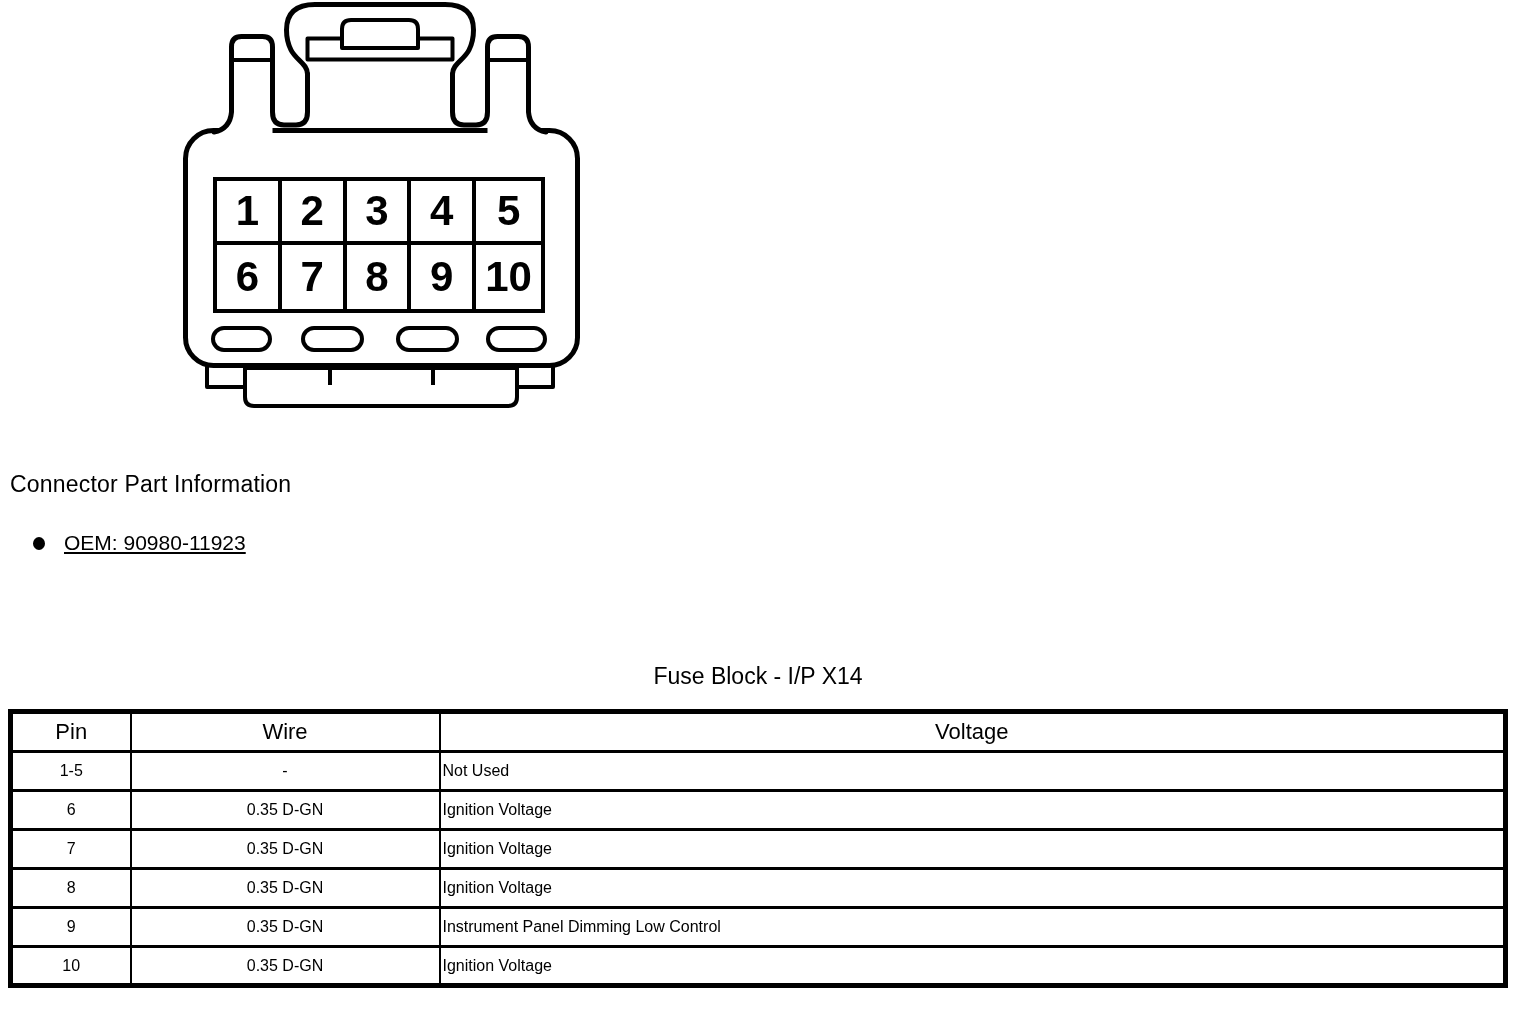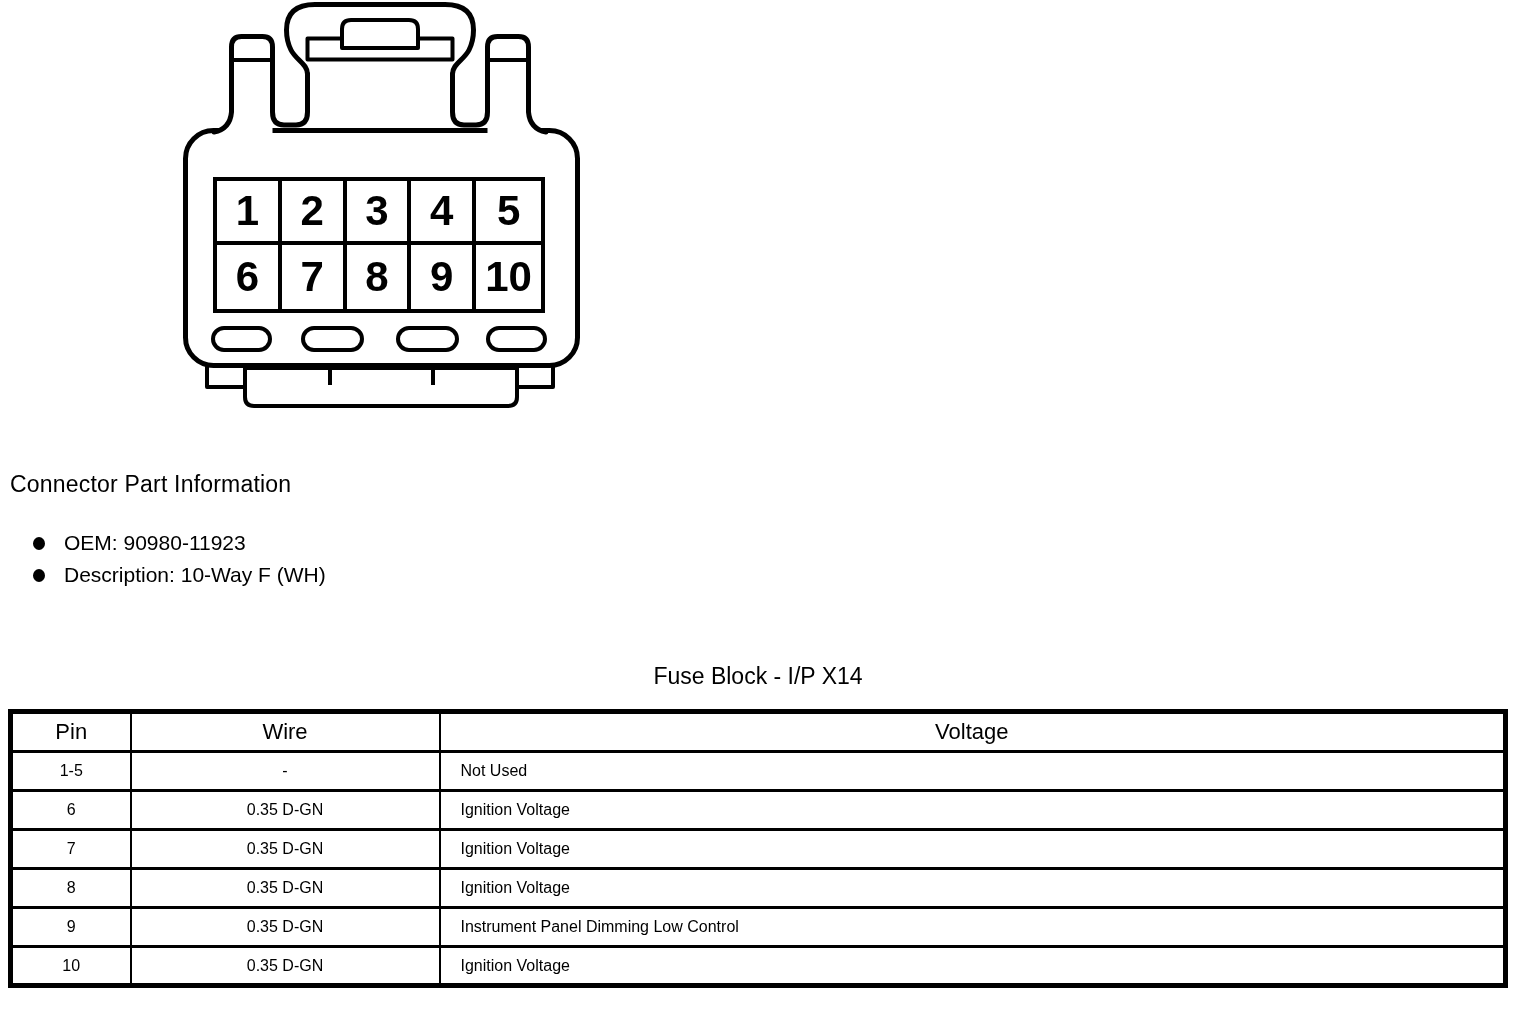--- a/index.html
+++ b/index.html
@@ -29,21 +29,21 @@
     font-size:42px; font-weight:bold; line-height:1;
     border-right:4px solid var(--ink); border-bottom:4px solid var(--ink);
   }
   .pin-cell:nth-child(5n) { border-right:none; }
   .pin-cell:nth-child(n+6) { border-bottom:none; }
 
   .part-heading {
     position:absolute; left:10px; top:471px;
     font-size:23px; font-weight:normal; letter-spacing:0.2px;
   }
-  .part-list { position:absolute; left:33px; top:527px; list-style:none; }
+  .part-list { position:absolute; left:33px; top:527px; list-style:none;text-decoration:underline; }
   .part-list li { display:flex; align-items:center; height:32px; }
   .dot {
     width:12px; height:13px; border-radius:50%;
     background:var(--ink); flex:0 0 auto; margin-right:19px;
   }
   .btx { font-size:21px; }
 
   .tbl-title {
     position:absolute; left:8px; top:663px; width:1500px;
     text-align:center; font-size:23px; font-weight:normal;
@@ -54,21 +54,21 @@
     border:5px solid var(--ink); background:var(--paper);
   }
   table.pinout th, table.pinout td {
     border:solid var(--ink);
     border-width:3px 2px; 
     overflow:hidden; white-space:nowrap;
   }
   table.pinout th { height:40px; font-size:22px; font-weight:normal; }
   table.pinout td { height:39px; font-size:16px; }
   td.col-pin, td.col-wire { text-align:center; }
-  td.col-function { text-align:left; padding-left:20px; }
+  td.col-function { text-align:left; padding-left:2px; }
 </style>
 </head>
 <body>
 
 <div class="page">
 
   <svg class="art" width="760" height="430" viewBox="0 0 760 430">
 
     <rect x="207" y="350" width="346" height="37" class="wln4"></rect>
     <path d="M 245 368 L 245 397 Q 245 406 254 406 L 508 406 Q 517 406 517 397 L 517 368 Z" class="wln4"></path>
@@ -110,24 +110,20 @@
       <div class="pin-cell">9</div>
       <div class="pin-cell">10</div>
     </div>
 
   <div class="part-heading">Connector Part Information</div>
   <ul class="part-list">
       <li>
         <span class="dot"></span>
         <span class="btx">OEM: 90980-11923</span>
       </li>
-      <li>
-        <span class="dot"></span>
-        <span class="btx">Description: 10-Way F (WH)</span>
-      </li>
     </ul>
 
   <div class="tbl-title">Fuse Block - I/P X14</div>
   <table class="pinout">
     <colgroup>
       <col style="width:120px">
       <col style="width:309px">
       <col>
     </colgroup>
     <thead>

